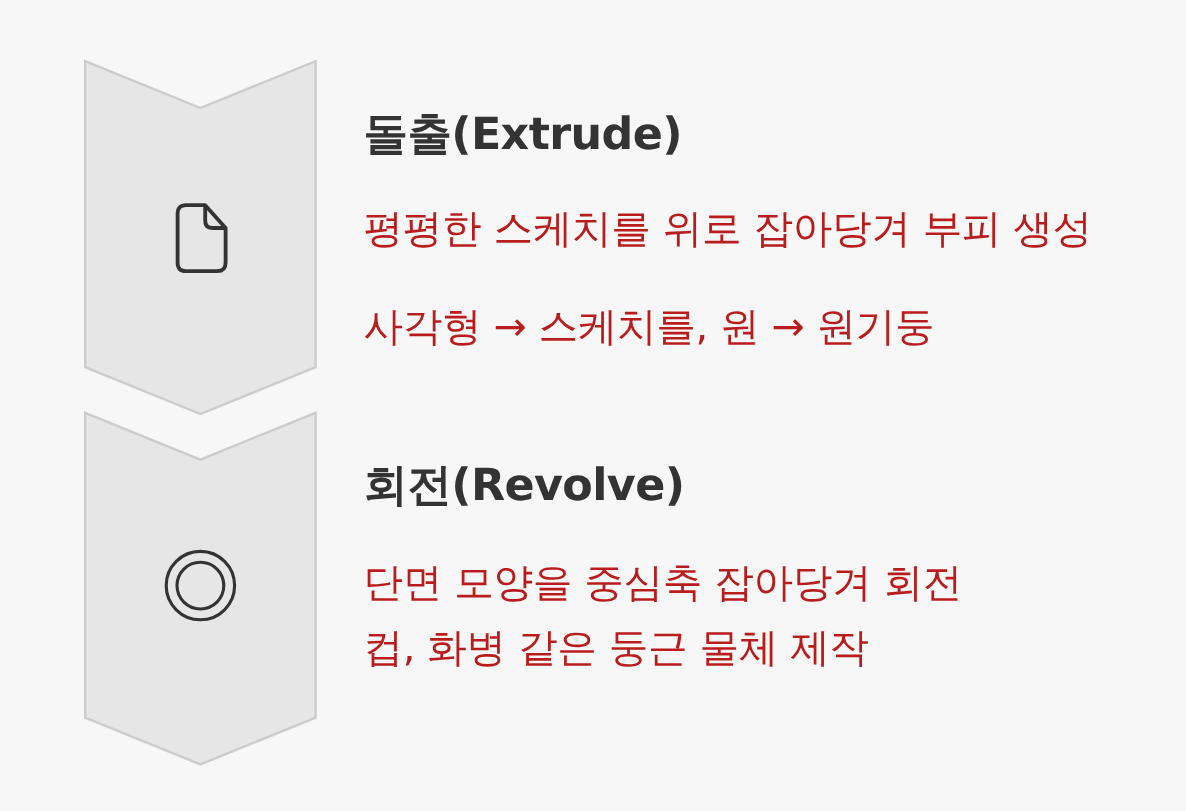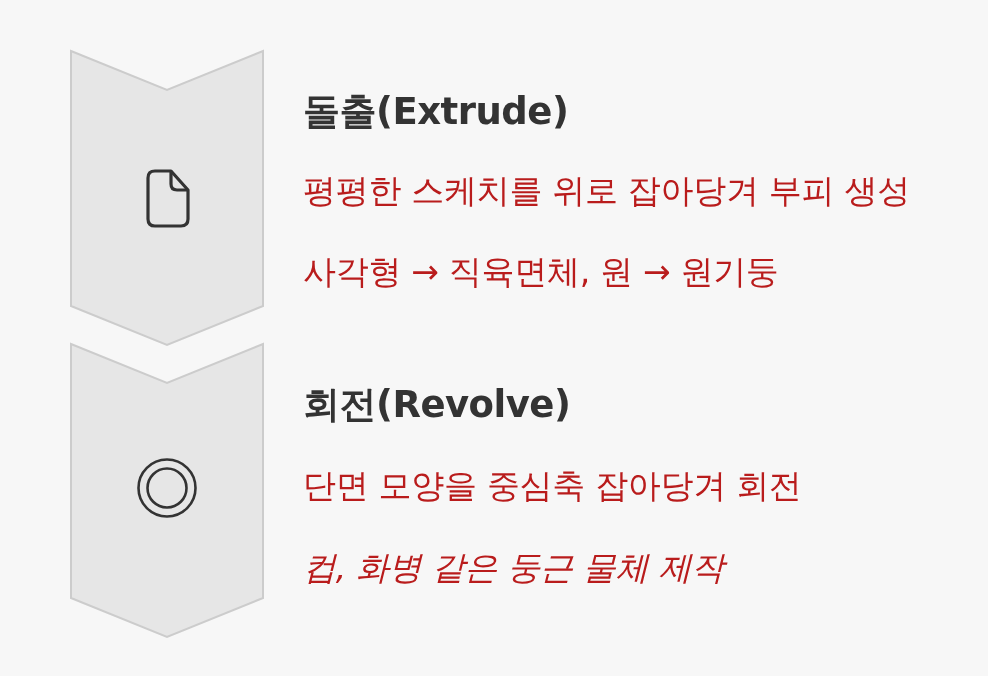--- a/index.html
+++ b/index.html
@@ -68,22 +68,22 @@
   </svg>
 
   <svg class="icon" style="left:136px; top:457px;" width="62" height="62" viewBox="0 0 62 62">
     <circle cx="31" cy="31" r="28.5" fill="none" stroke="#333333" stroke-width="2.6"></circle>
     <circle cx="31" cy="31" r="19.5" fill="none" stroke="#333333" stroke-width="2.6"></circle>
   </svg>
 
   <div class="step-text" style="top:0;">
     <div class="title" style="top:93px;">돌출(Extrude)</div>
     <div class="line" style="top:174px;">평평한 스케치를 위로 잡아당겨 부피 생성</div>
-    <div class="line" style="top:255px;">사각형 → 직육면체, 원 → 원기둥</div>
+    <div class="line" style="top:255px;">사각형 → 스케치를, 원 → 원기둥</div>
   </div>
 
   <div class="step-text" style="top:0;">
     <div class="title" style="top:386px;">회전(Revolve)</div>
     <div class="line" style="top:469px;">단면 모양을 중심축 잡아당겨 회전</div>
-    <div class="line" style="top:551px;font-style:italic;">컵, 화병 같은 둥근 물체 제작</div>
+    <div class="line" style="top:523px;">컵, 화병 같은 둥근 물체 제작</div>
   </div>
 
 </div>
 
 </body></html>

